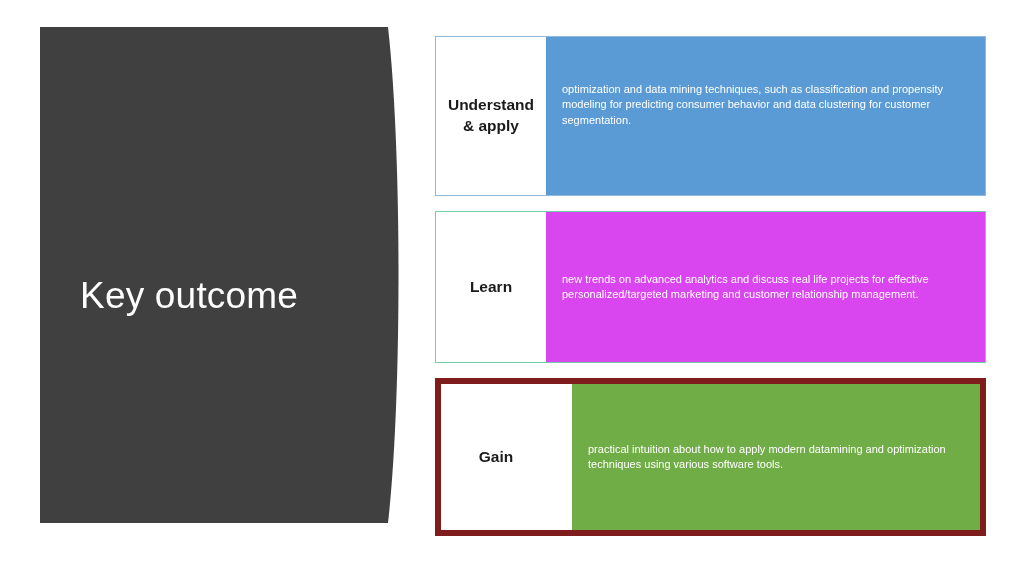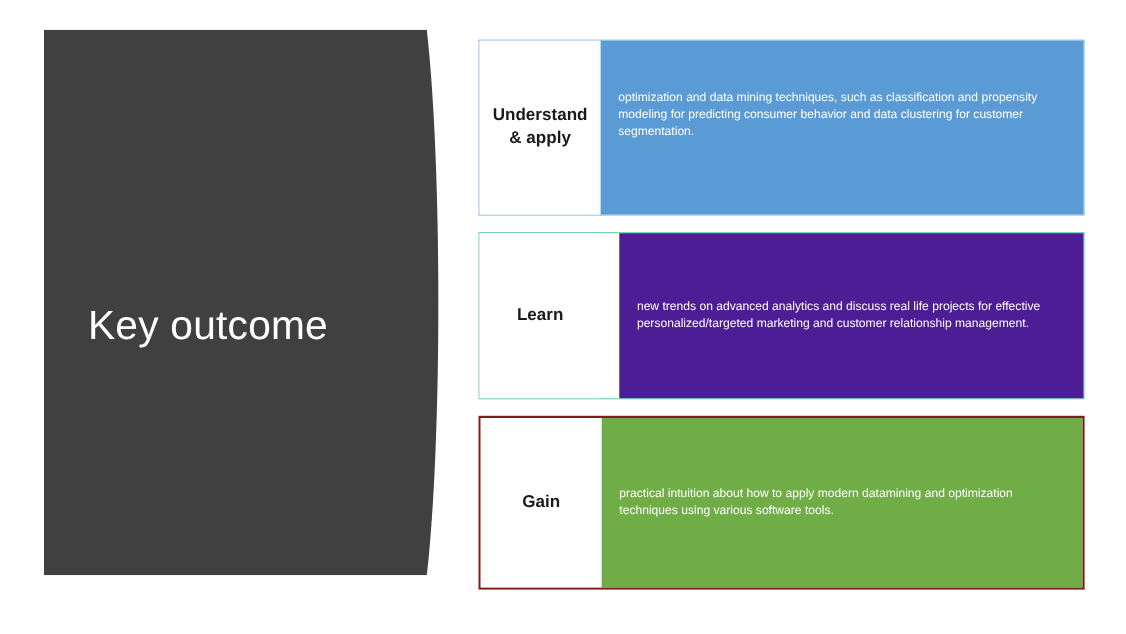--- a/index.html
+++ b/index.html
@@ -53,21 +53,21 @@
   .row {
     position: absolute;
     left: 435px;
     width: 551px;
     box-sizing: border-box;
     display: flex;
     align-items: stretch;
   }
   #row-0 { top: 36px;  height: 160px; border: 1px solid #8FB8DC; }
   #row-1 { top: 211px; height: 152px; border: 1px solid #6FD0A6; }
-  #row-2 { top: 378px; height: 158px; border: 2px solid #7f1d1d; }
+  #row-2 { top: 378px; height: 158px; border: 6px solid #7f1d1d; gap: 21px; }
 
   .row-label {
     box-sizing: border-box;
     width: 110px;
     flex: 0 0 110px;
     background: #ffffff;
     display: flex;
     align-items: center;
     justify-content: center;
     text-align: center;
@@ -82,21 +82,21 @@
     box-sizing: border-box;
     flex: 1 1 auto;
     display: flex;
     align-items: center;
     padding: 0 22px 0 16px;
     color: #ffffff;
     font-size: 11px;
     line-height: 1.38;
   }
   #row-0 .row-body { background: #5B9BD5; }
-  #row-1 .row-body { background: #4c1d95; margin-left: 17px; }
+  #row-1 .row-body { background: #d946ef; }
   #row-2 .row-body { background: #70AD47; justify-content: center; }
 
   #row-0 .row-body-text { padding-bottom: 22px; }
 </style>
 </head>
 <body>
 
 <div id="slide">
 
   <div id="title-banner">

